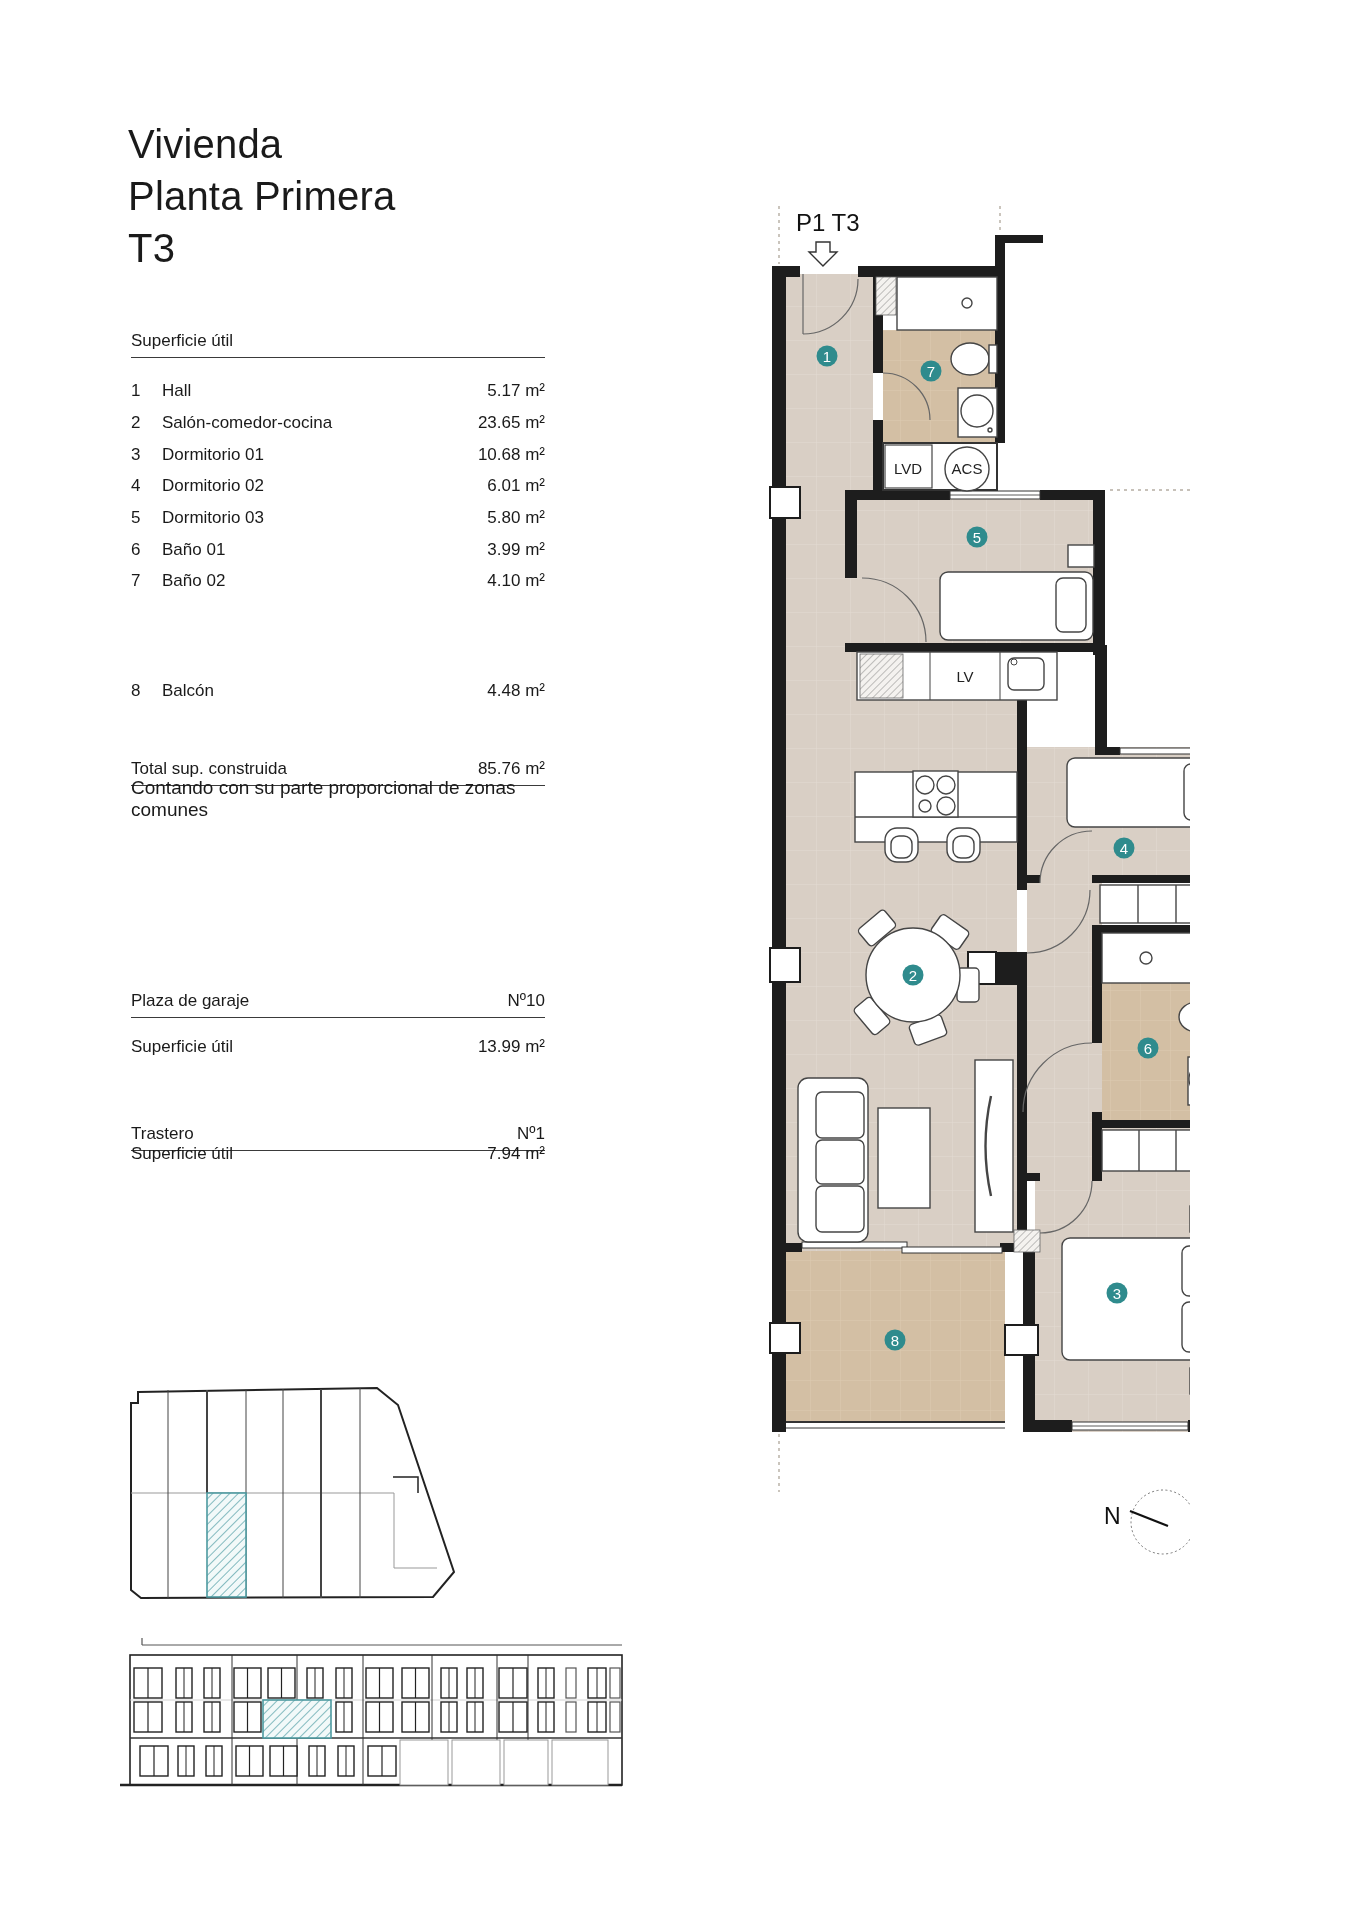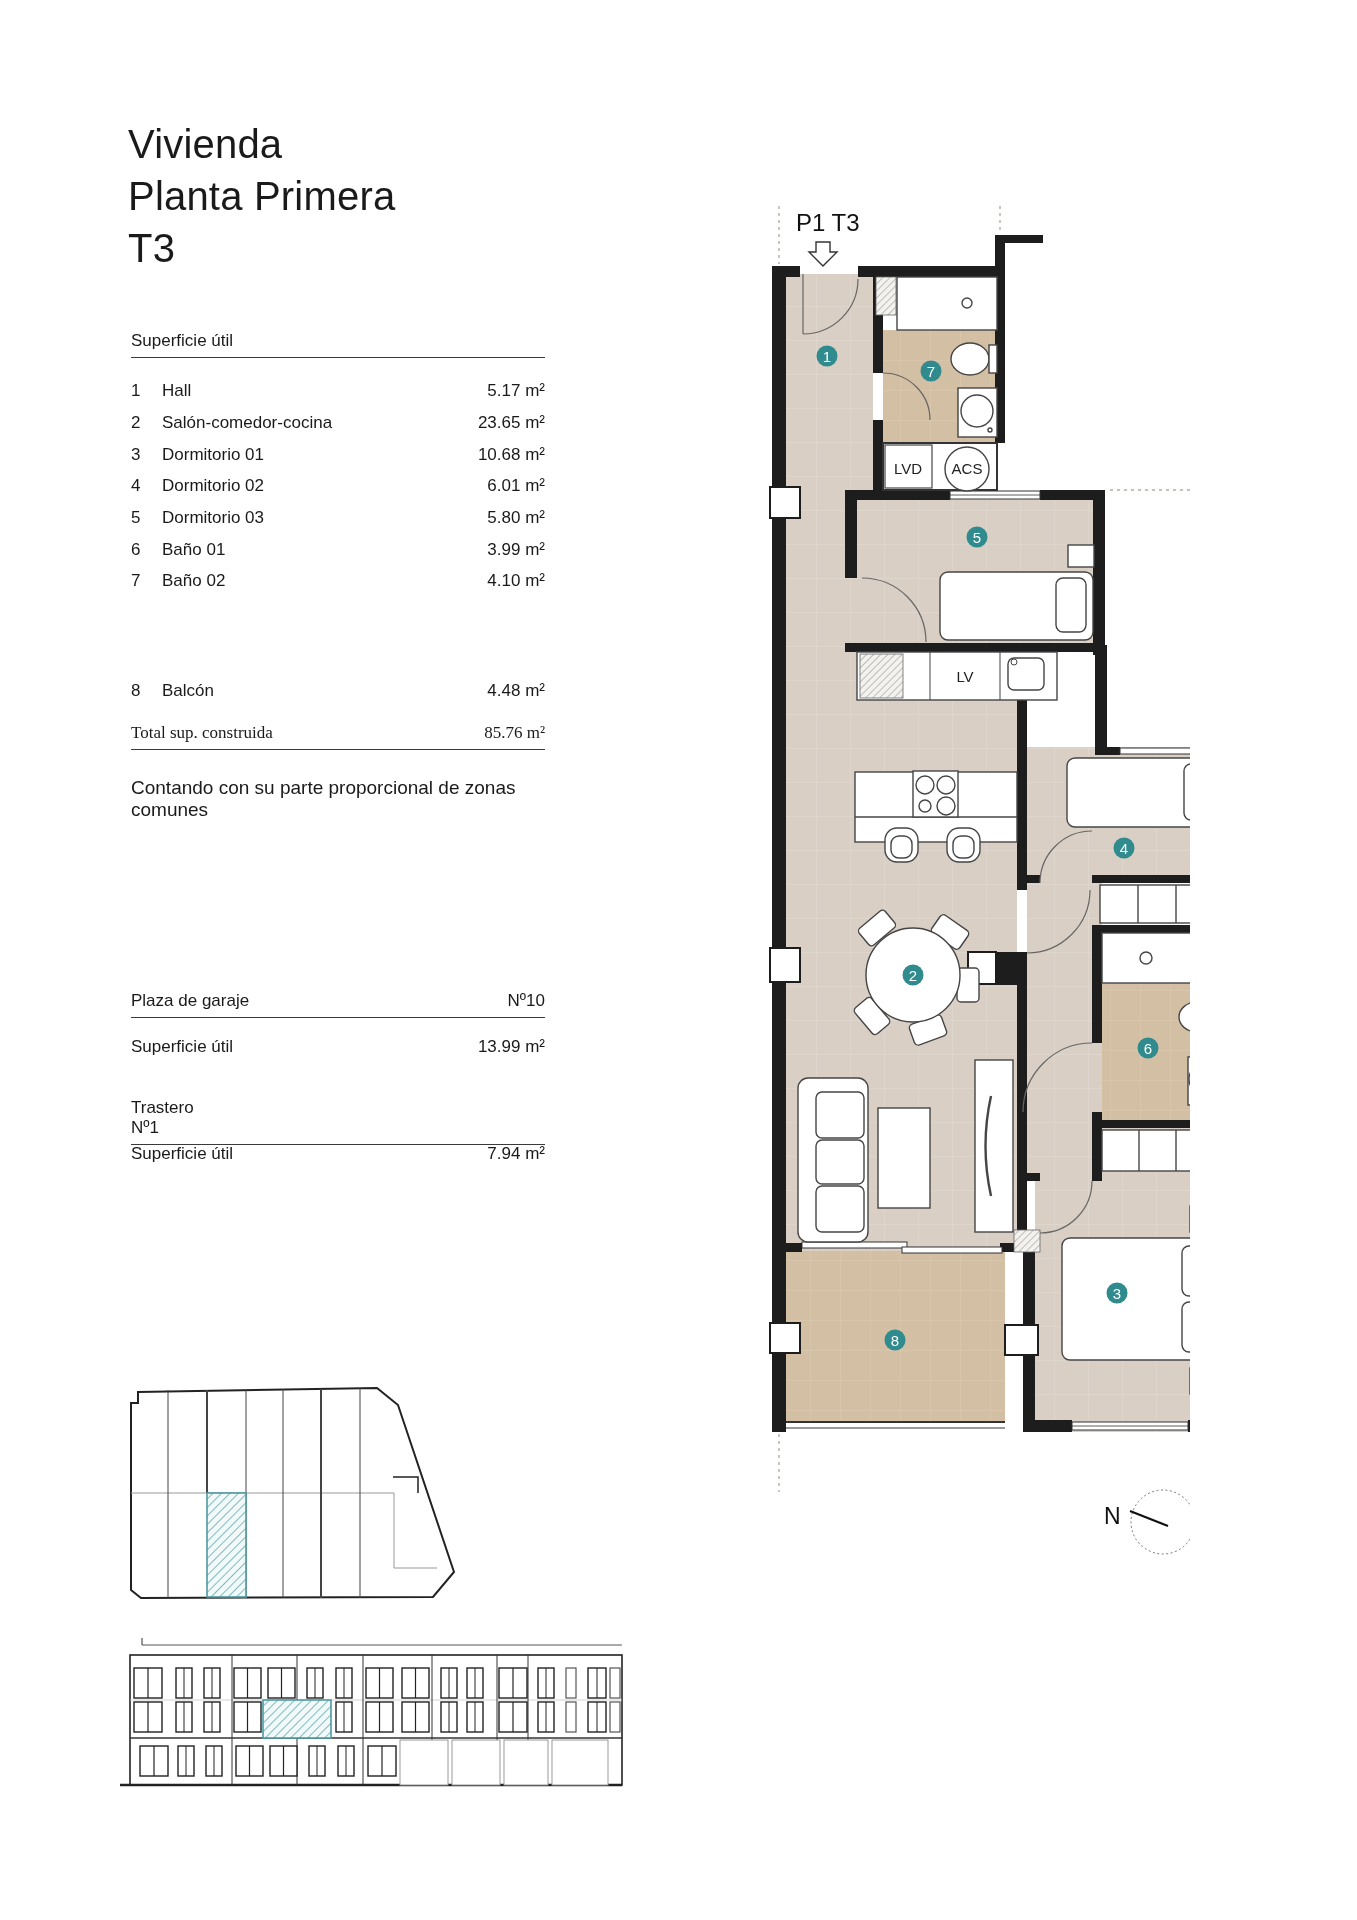--- a/index.html
+++ b/index.html
@@ -71,37 +71,37 @@
     <span class="val">4.10 m²</span>
   </div>
 
 
   <div class="trow" style="top:681px;">
     <span class="num">8</span>
     <span class="lbl">Balcón</span>
     <span class="val">4.48 m²</span>
   </div>
 
-  <div class="uhead" style="top:723px;font-family:Liberation Serif, serif;">
+  <div class="uhead" style="top:759px;">
     <span>Total sup. construida</span>
     <span>85.76 m²</span>
   </div>
 
   <div class="note">Contando con su parte proporcional de zonas comunes</div>
 
   <div class="uhead" style="top:991px;text-align:center;">
     <span>Plaza de garaje</span>
     <span>Nº10</span>
   </div>
   <div class="trow" style="top:1037px;">
     <span class="lbl">Superficie útil</span>
     <span class="val">13.99 m²</span>
   </div>
 
-  <div class="uhead" style="top:1098px;flex-direction:column;">
+  <div class="uhead" style="top:1124px;">
     <span>Trastero</span>
     <span>Nº1</span>
   </div>
   <div class="trow" style="top:1144px;">
     <span class="lbl">Superficie útil</span>
     <span class="val">7.94 m²</span>
   </div>
 
   <svg class="abs" style="left:0;top:0;" width="1357" height="1920" viewBox="0 0 1357 1920">
     <defs>

